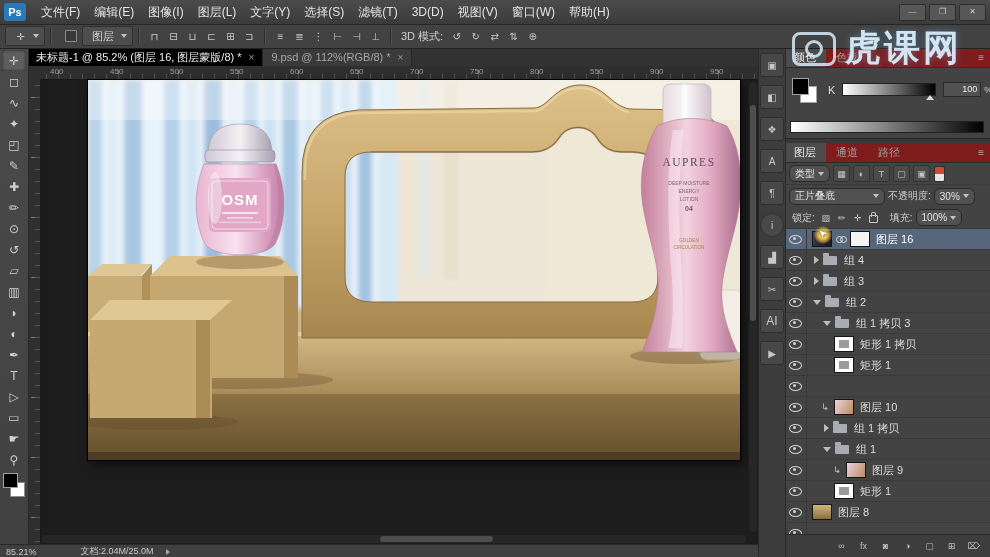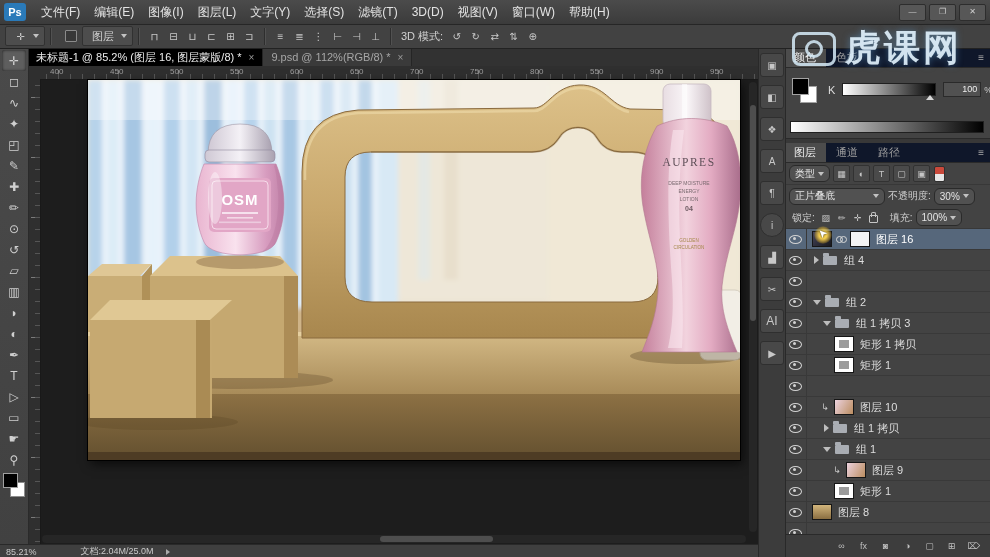--- a/index.html
+++ b/index.html
@@ -72,21 +72,21 @@
 
   
   .dock{position:absolute;left:758px;top:48px;width:26px;height:509px;background:#3c3c3c;border-left:1px solid #292929;
         border-right:1px solid #292929;display:flex;flex-direction:column;align-items:center;padding-top:5px;z-index:3}
   .dock-ico{width:22px;height:22px;margin-bottom:8px;flex:none;background:#484848;border:1px solid #2f2f2f;border-radius:3px;
             color:#c8c8c8;font-size:10px;display:flex;align-items:center;justify-content:center}
 
   
   .rightpanel{position:absolute;left:784px;top:48px;width:206px;height:509px;background:#434343;z-index:2;
               display:flex;flex-direction:column}
-  .ptabs{display:flex;height:19px;background:#0f172a;border-bottom:1px solid #2a2a2a;align-items:center;flex:none}
+  .ptabs{display:flex;height:19px;background:#7f1d1d;border-bottom:1px solid #2a2a2a;align-items:center;flex:none}
   .ptab{padding:0 10px;font-size:11px;height:19px;line-height:19px}
   .ptab.active{background:#4c4c4c;color:#eee}
   .ptab.inactive{color:#9d9d9d}
   .pmenu{margin-left:auto;color:#a8a8a8;font-size:10px;padding:0 6px}
   .colorbody{position:relative;height:70px;border-bottom:1px solid #2a2a2a;flex:none}
   .cs-b{position:absolute;left:8px;top:10px;width:15px;height:15px;background:#000;border:1px solid #a2a2a2;z-index:2}
   .cs-w{position:absolute;left:16px;top:18px;width:15px;height:15px;background:#fff;border:1px solid #a2a2a2}
   .krow{position:absolute;left:44px;top:14px;display:flex;align-items:center}
   .klabel{font-size:11px;color:#ddd;margin-right:7px}
   .kslider{position:relative;width:92px;height:11px;background:linear-gradient(90deg,#fff,#000);border:1px solid #202020}
@@ -508,20 +508,25 @@
           <span class="tri-r"></span>
           <span class="folder"></span>
           <span class="lname">组 4</span>
         </span>
       </div>
 
       <div class="lrow">
         <span class="eyecell">
             <span class="eye"></span>
           </span>
+        <span class="rowin" style="padding-left:2px">
+          <span class="tri-r"></span>
+          <span class="folder"></span>
+          <span class="lname">组 3</span>
+        </span>
       </div>
 
       <div class="lrow">
         <span class="eyecell">
             <span class="eye"></span>
           </span>
         <span class="rowin" style="padding-left:2px">
           <span class="tri-d"></span>
           <span class="folder"></span>
           <span class="lname">组 2</span>

